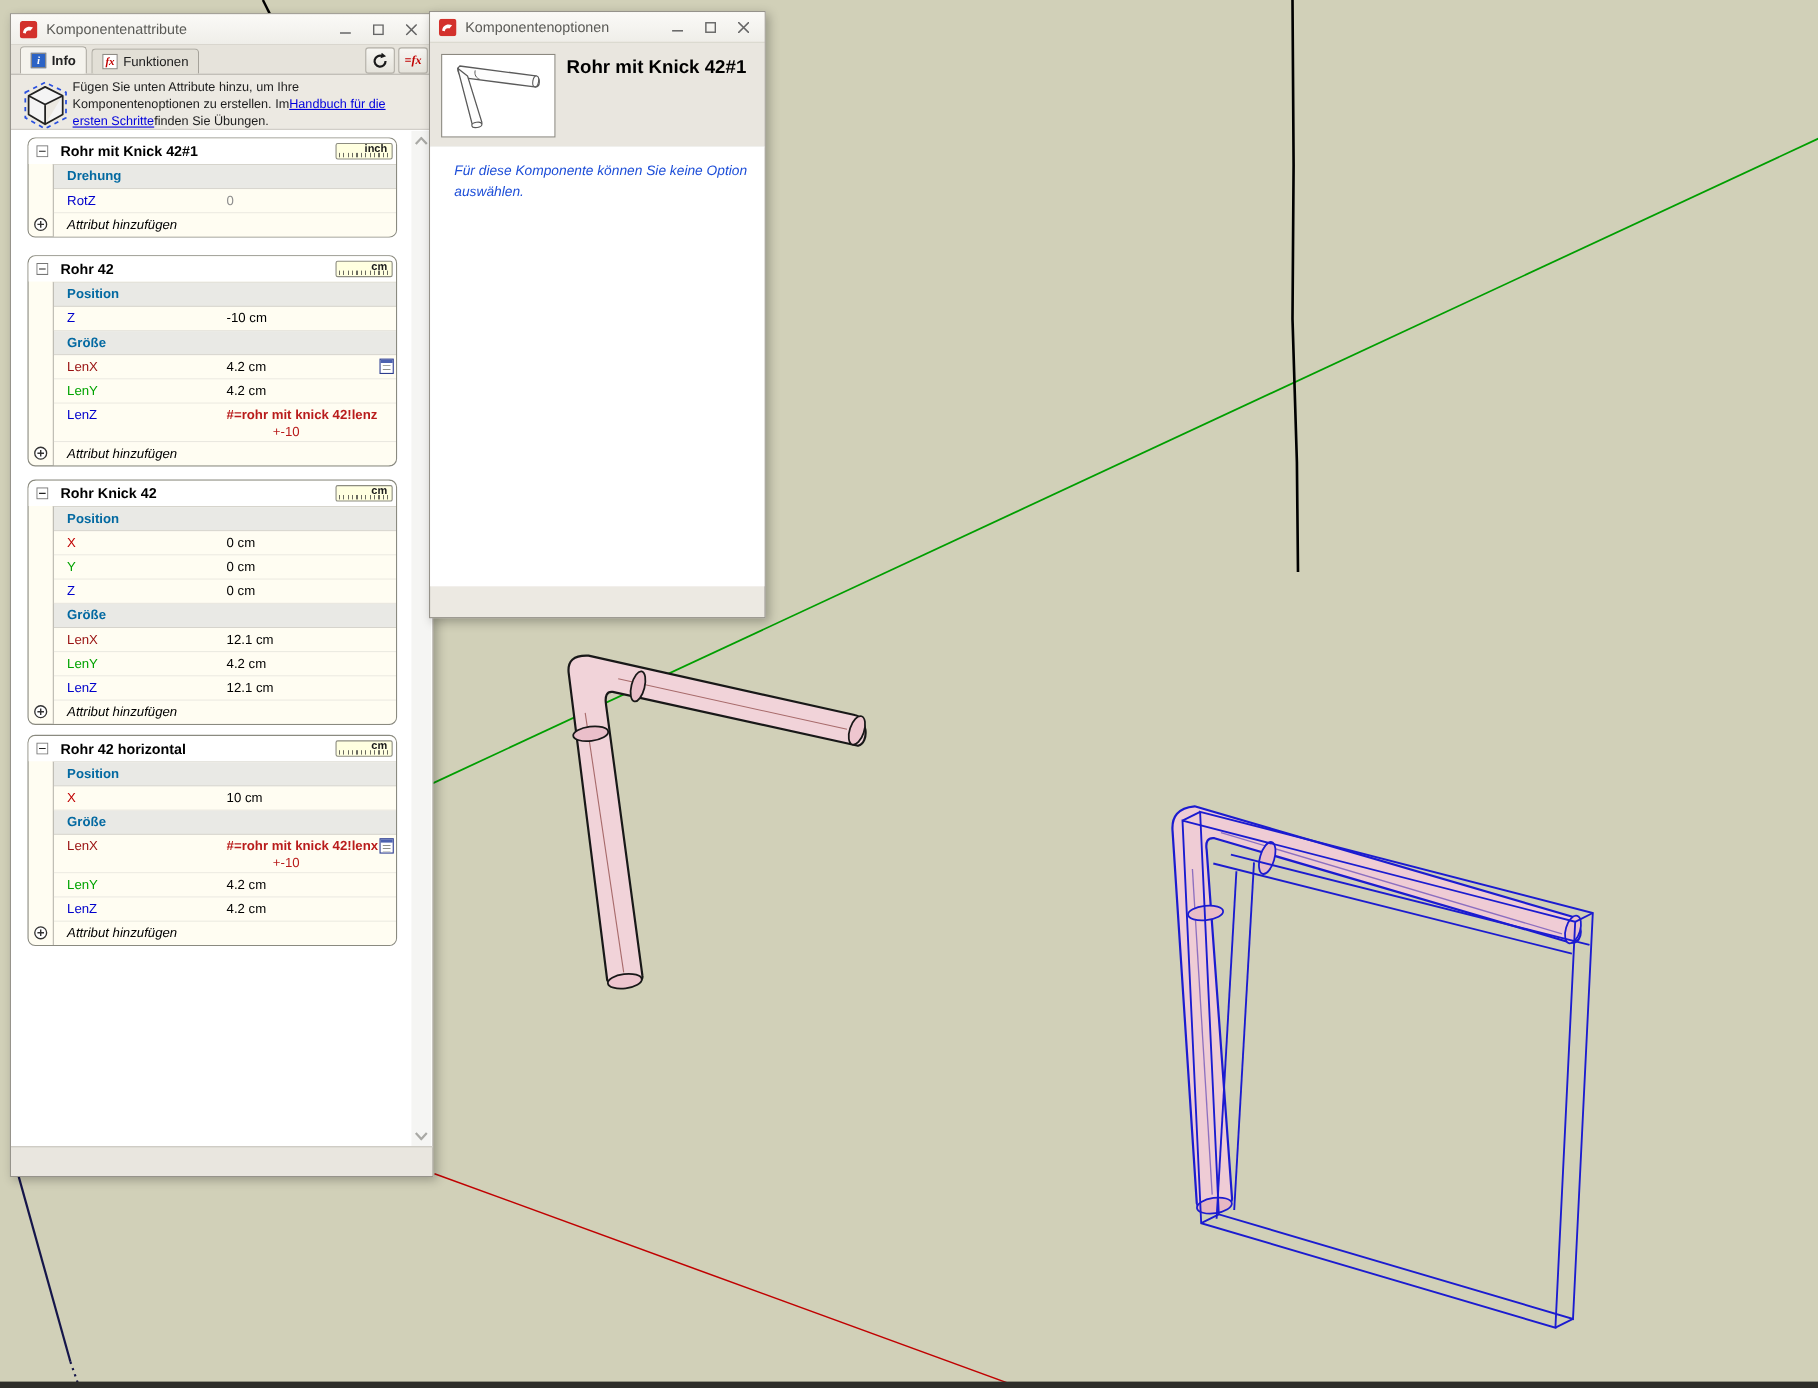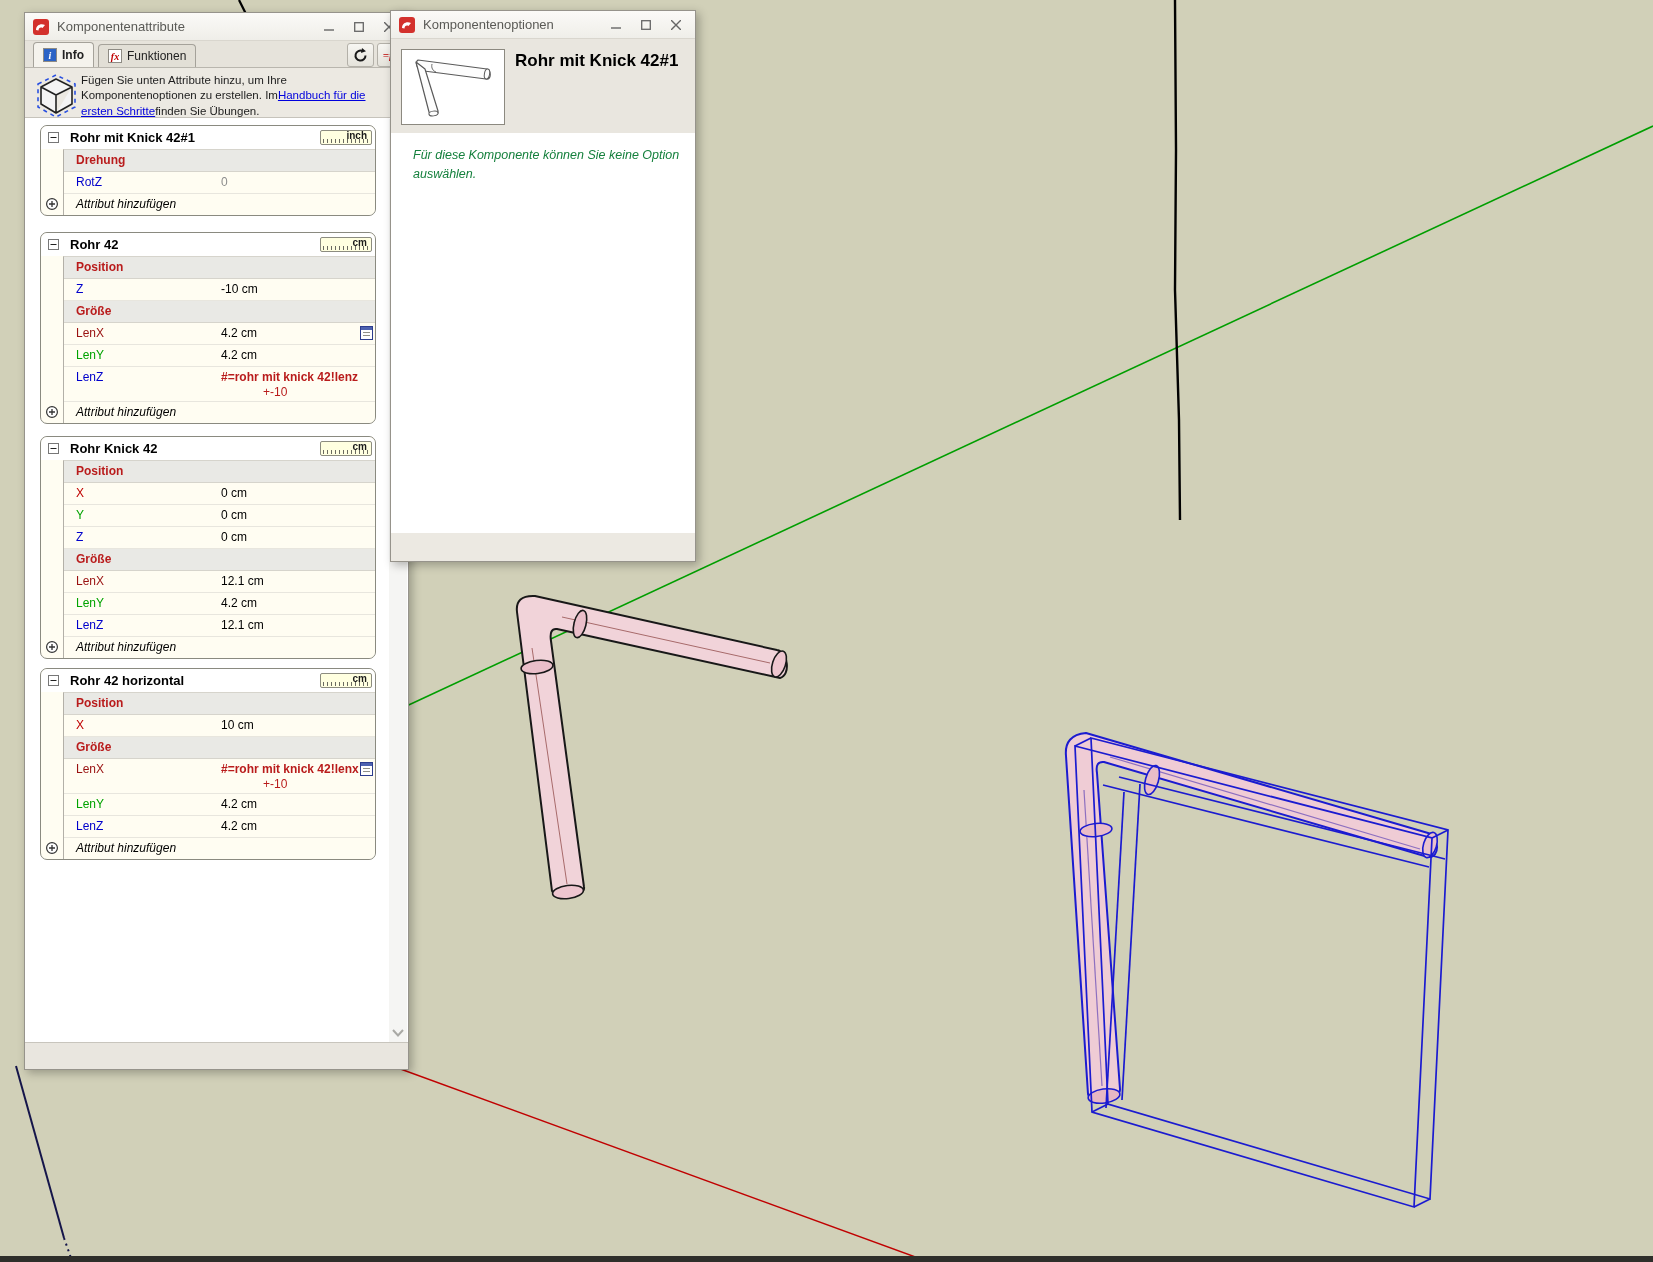--- a/index.html
+++ b/index.html
@@ -44,41 +44,41 @@
   .panel{position:absolute;left:15px;width:336px;background:#fffdf2;border:1px solid #8a8a80;border-radius:7px;box-sizing:border-box;}
   .panel-title{height:23px;display:flex;align-items:center;font-weight:bold;font-size:13px;color:#000;
     padding-left:29px;position:relative;background:#fff;border-radius:7px 7px 0 0;}
   .collapse-box{position:absolute;left:7px;top:6px;}
   .unit-badge{position:absolute;right:3px;top:4px;width:52px;height:15px;background:#ffffe0;border:1px solid #8c8c80;
     border-radius:2px;box-sizing:border-box;font-size:10px;font-weight:bold;text-align:right;padding-right:4px;line-height:9px;color:#1a1a1a;}
   .unit-badge::after{content:"";position:absolute;left:2px;right:2px;bottom:1px;height:4px;
     background:repeating-linear-gradient(90deg,#6a6a60 0 1px,transparent 1px 4px);}
   .ptable{margin-left:22px;border-left:1px solid #b3b0a8;border-top:1px solid #d6d4cc;}
   .phead{height:21px;line-height:21px;background:#e9e9e5;font-weight:bold;font-size:12px;padding-left:12px;
-    border-bottom:1px solid #d6d4cc;color:#b91c1c;}
+    border-bottom:1px solid #d6d4cc;color:#0369a1;}
   .prow{display:flex;min-height:21px;border-bottom:1px solid #e8e6de;background:#fffdf2;font-size:12px;}
   .plabel{width:150px;padding-left:12px;line-height:21px;box-sizing:border-box;}
   .pvalue{flex:1;padding-left:7px;line-height:21px;color:#000;position:relative;}
   .prow.tall{min-height:34px;}
   .f1{color:#b91c1c;font-weight:bold;line-height:15px;padding-top:3px;white-space:nowrap;overflow:hidden;}
   .f2{color:#b91c1c;line-height:14px;margin-left:42px;}
   .muted{color:#8d8d8d;}
   .c-x{color:#c00000;} .c-lx{color:#991111;} .c-y{color:#00a300;} .c-z{color:#0000cc;}
   .addrow{display:flex;min-height:21px;background:#fffdf2;font-size:12px;font-style:italic;color:#000000;border-radius:0 0 7px 0;}
   .add-ico{position:absolute;left:4px;bottom:4px;}
   .cell-icon{position:absolute;right:2px;top:3px;width:13px;height:14px;border:1px solid #2d3d8e;background:#fff;box-sizing:border-box;}
   .cell-icon::before{content:"";position:absolute;left:0;right:0;top:0;height:3px;background:#4d62b0;}
   .cell-icon::after{content:"";position:absolute;left:2px;right:2px;top:5px;bottom:1px;
     background:repeating-linear-gradient(180deg,#909088 0 1px,transparent 1px 3px);}
   
   .opt-header{position:absolute;left:0;top:28px;right:0;height:94px;background:#e9e6df;border-bottom:1px solid #c2bfb7;}
   .thumb{position:absolute;left:10px;top:10px;width:104px;height:76px;background:#fff;border:1px solid #8c8980;box-sizing:border-box;}
   .opt-title{position:absolute;left:124px;top:12px;width:168px;font-size:17px;font-weight:bold;color:#000;line-height:1.12;}
   .opt-body{position:absolute;left:0;top:122px;right:0;bottom:28px;background:#fff;}
-  .opt-msg{position:absolute;left:22px;top:13px;width:278px;font-size:12.5px;font-style:italic;color:#15803d;line-height:1.55;}
+  .opt-msg{position:absolute;left:22px;top:13px;width:278px;font-size:12.5px;font-style:italic;color:#1d4ed8;line-height:1.55;}
   .opt-footer{position:absolute;left:0;bottom:0;right:0;height:28px;background:#e9e6df;border-top:1px solid #c8c5bd;}
   .apply-btn{position:absolute;left:126px;top:4px;width:89px;height:21px;border:1px solid #a9a69e;
     background:linear-gradient(#f6f5f1,#dcd9d1);box-shadow:1px 1px 0 #bbb8b0;
     font-size:12px;color:#9a9a96;display:flex;align-items:center;justify-content:center;}
 </style>
 </head>
 <body>
 
 <svg id="scene" width="1653" height="1262" viewBox="0 0 1653 1262">
   <rect x="0" y="0" width="1653" height="1262" fill="#d1d0b8"></rect>
@@ -117,21 +117,21 @@
       <line x1="1414" y1="1207" x2="1430" y2="1199"></line>
       <line x1="1092" y1="1112" x2="1108" y2="1104"></line>
       <line x1="1103" y1="785" x2="1429" y2="867"></line>
       <line x1="1119" y1="777" x2="1445" y2="859"></line>
       <line x1="1124" y1="792" x2="1106" y2="1108"></line>
       <line x1="1140" y1="784" x2="1122" y2="1100"></line>
     </g>
   </g>
 </svg>
 
-<div class="win" style="left:24px;top:12px;width:383px;height:1056px;z-index:10;">
+<div class="win" style="left:9px;top:12px;width:383px;height:1056px;z-index:10;">
   <div class="titlebar">
     <svg width="16" height="16">
       <rect x="0" y="0" width="16" height="16" rx="3" fill="#d3312c"></rect>
       <path d="M3,11 C3,6 8,4 12,6 L9.5,9 C7.5,8 5.5,9 5.5,11.5 Z" fill="#fff"></path>
     </svg>
     <span class="title">Komponentenattribute</span>
     <span class="winbtn">
         <svg width="10" height="10">
           <line x1="0" y1="8" x2="10" y2="8" stroke="#666" stroke-width="1.4"></line>
         </svg>

